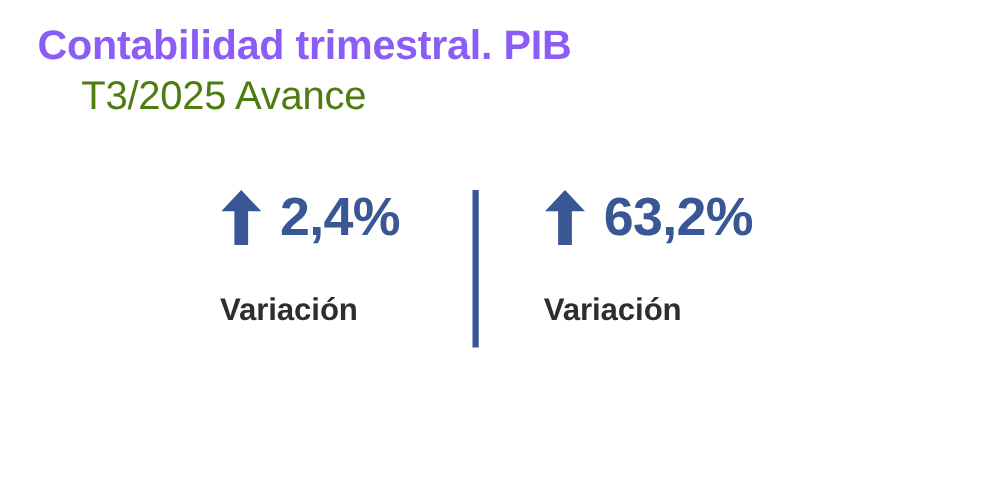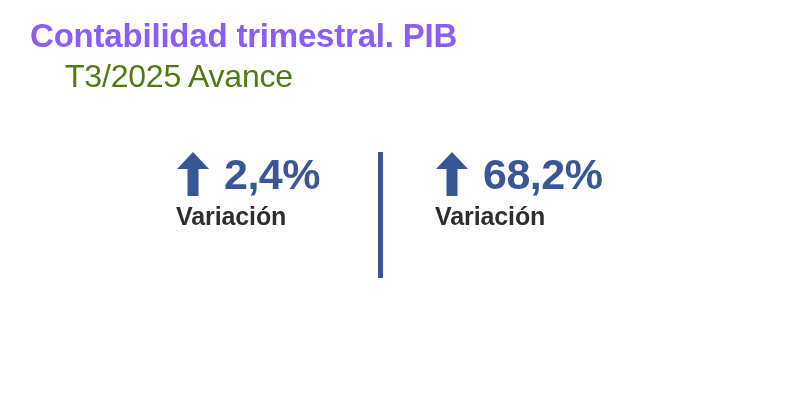--- a/index.html
+++ b/index.html
@@ -81,21 +81,21 @@
   .stat-value {
     font-size: 43px;
     font-weight: bold;
     color: #3a5795;
     line-height: 46px;
     letter-spacing: -0.5px;
     white-space: nowrap;
   }
 
   .stat-label {
-    margin-top: 0;
+    margin-top: 32px;
     font-size: 25px;
     font-weight: bold;
     color: #2e2e2e;
     line-height: 32px;
     letter-spacing: -0.1px;
   }
   .stat-label span { display: block; white-space: nowrap; }
 
   
   .divider {
@@ -133,21 +133,21 @@
       </div>
     </div>
 
     <div class="stat stat-right">
       <div class="stat-value-row">
         <span class="arrow-icon">
           <svg width="34" height="46" viewBox="0 0 34 46" xmlns="http://www.w3.org/2000/svg">
             <path d="M17 1 L33 18 L22.5 18 L22.5 45 L11.5 45 L11.5 18 L1 18 Z" fill="#3a5795"></path>
           </svg>
         </span>
-        <span class="stat-value">68,2%</span>
+        <span class="stat-value">63,2%</span>
       </div>
       <div class="stat-label">
         <span>Variación</span>
       </div>
     </div>
 
   </div>
 
   <div class="divider"></div>
 

